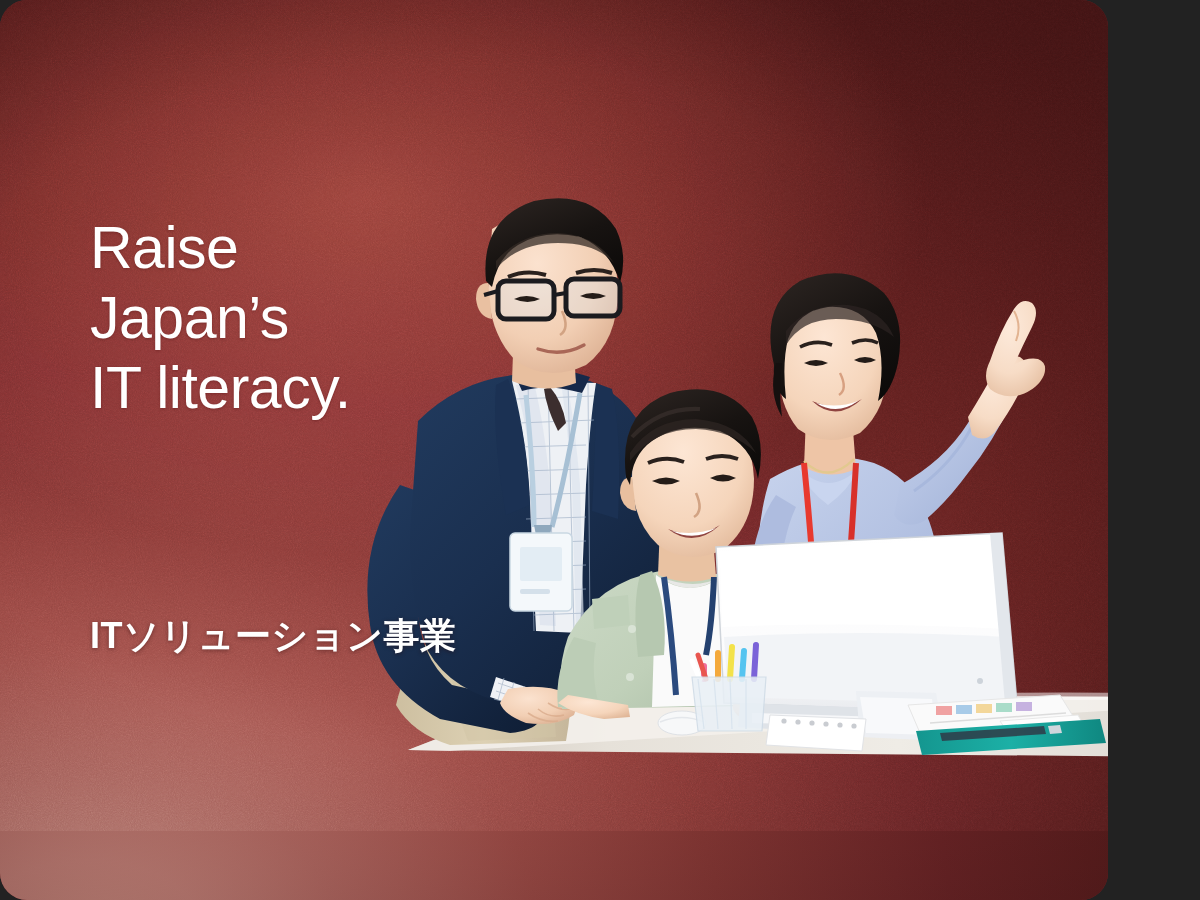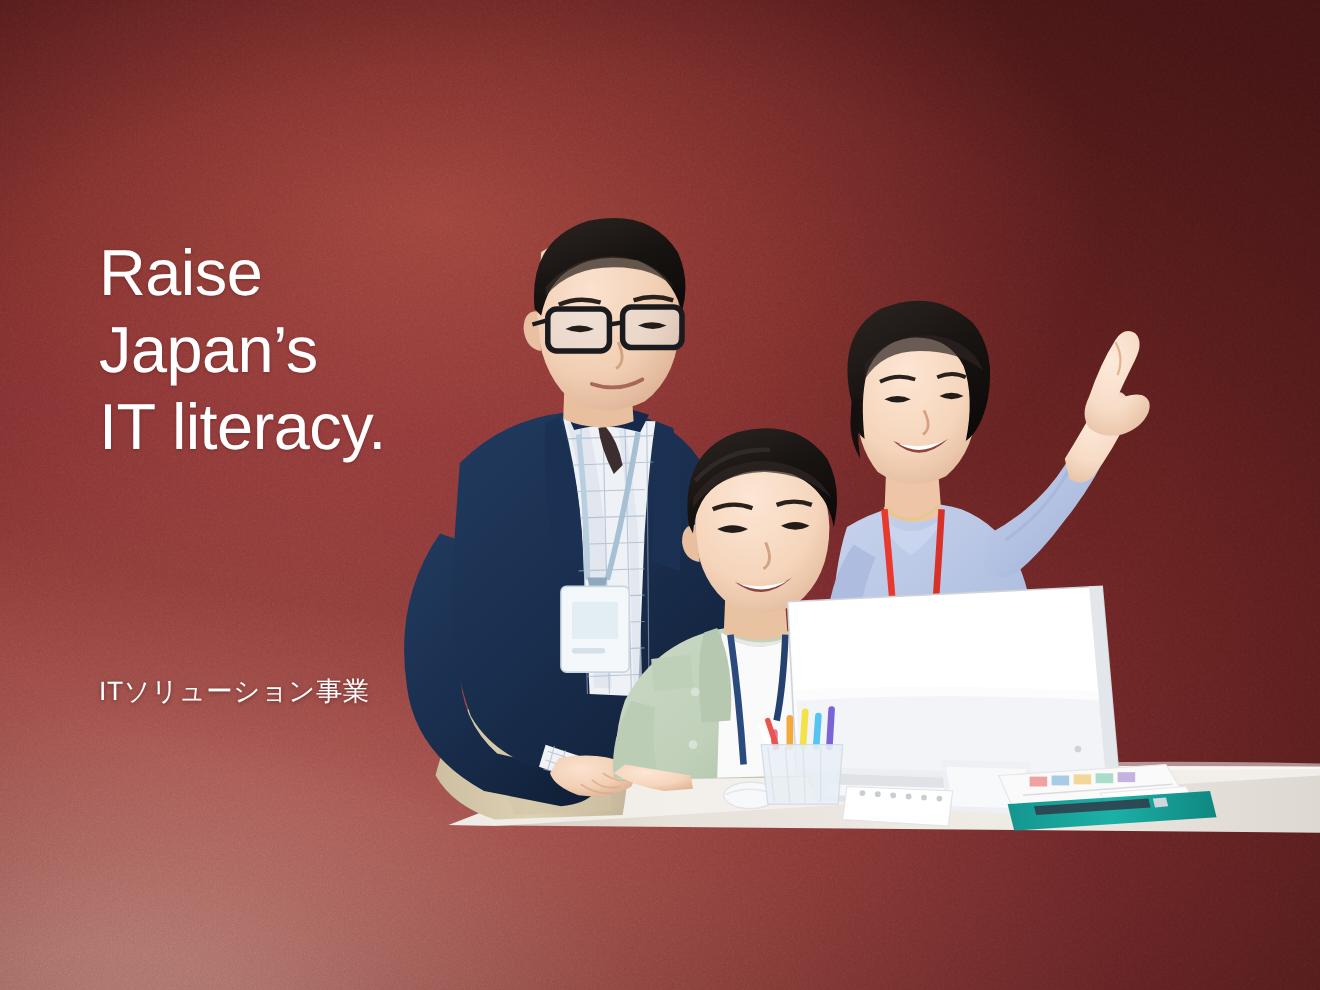--- a/index.html
+++ b/index.html
@@ -1,19 +1,20 @@
 <!DOCTYPE html>
 <html><head>
 <meta charset="utf-8">
 <style>
   html,body{margin:0;padding:0;background:#222;}
   #stage{
-    position:relative;width:1200px;height:900px;overflow:hidden;
+    position:relative;width:1108px;height:900px;overflow:hidden;
     font-family:"Liberation Sans","DejaVu Sans",sans-serif;
     background:#6b1f22;
+    border-radius:27px;
   }
 
   
   .bg-base{position:absolute;inset:0;
     background:
       radial-gradient(150% 120% at 8% 104%, #d09084 0%, #c6837a 7%, #b36a63 15%, #9d4c47 27%, #8a3a37 38%, #74282a 52%, #62201f 66%, #551a1a 80%, #4a1616 100%);
   }
   .bg-glow{position:absolute;inset:0;
     background:radial-gradient(70% 55% at 33% 22%, rgba(190,80,66,.50) 0%, rgba(170,66,56,.28) 40%, rgba(0,0,0,0) 72%);
     mix-blend-mode:screen;
@@ -26,21 +27,21 @@
 
   
   .headline{
     position:absolute;left:90px;top:213px;
     color:#fff;font-size:59px;line-height:70px;font-weight:400;
     letter-spacing:-0.5px;white-space:pre;z-index:40;
     text-shadow:0 1px 3px rgba(60,8,8,.30);
   }
   .subtitle{
     position:absolute;left:90px;top:612px;
-    color:#fff;font-size:24px;font-weight:400;letter-spacing:.5px;
+    color:#fff;font-size:36px;font-weight:700;letter-spacing:.5px;
     z-index:40;white-space:pre;
     text-shadow:0 1px 4px rgba(40,6,6,.45);
   }
 
   
   .photo{position:absolute;left:300px;top:185px;width:900px;height:575px;z-index:20;}
   .photo svg{display:block;width:100%;height:100%;}
 </style>
 </head>
 <body>

